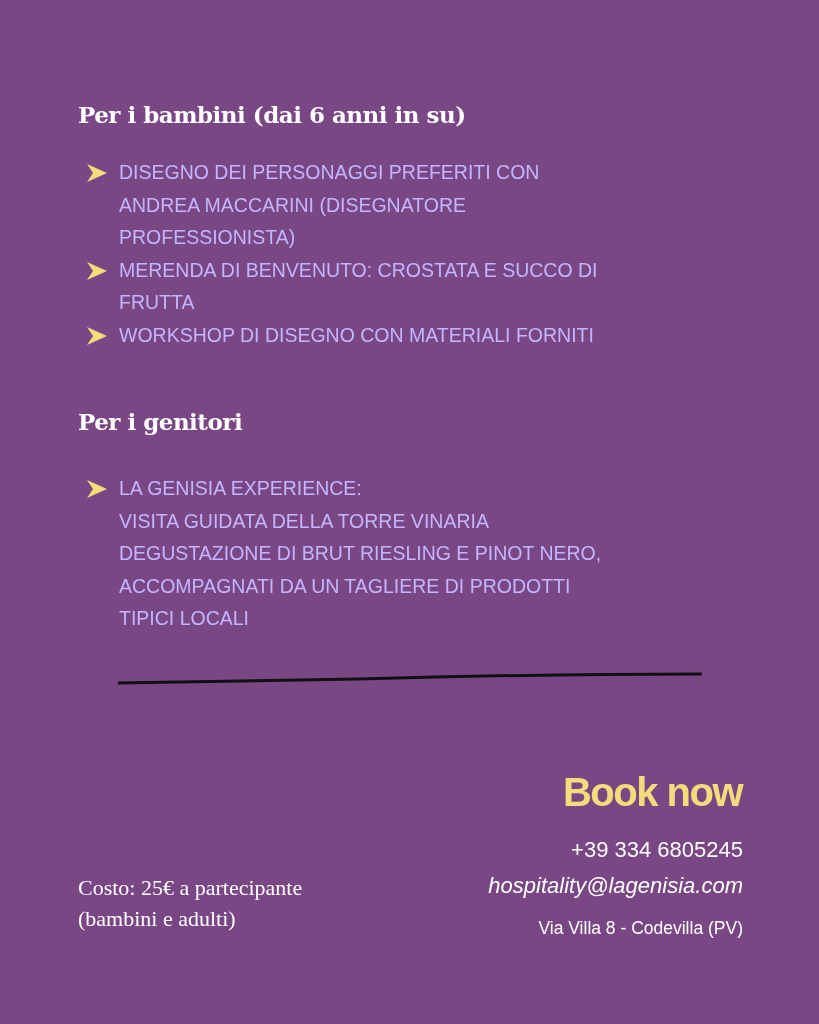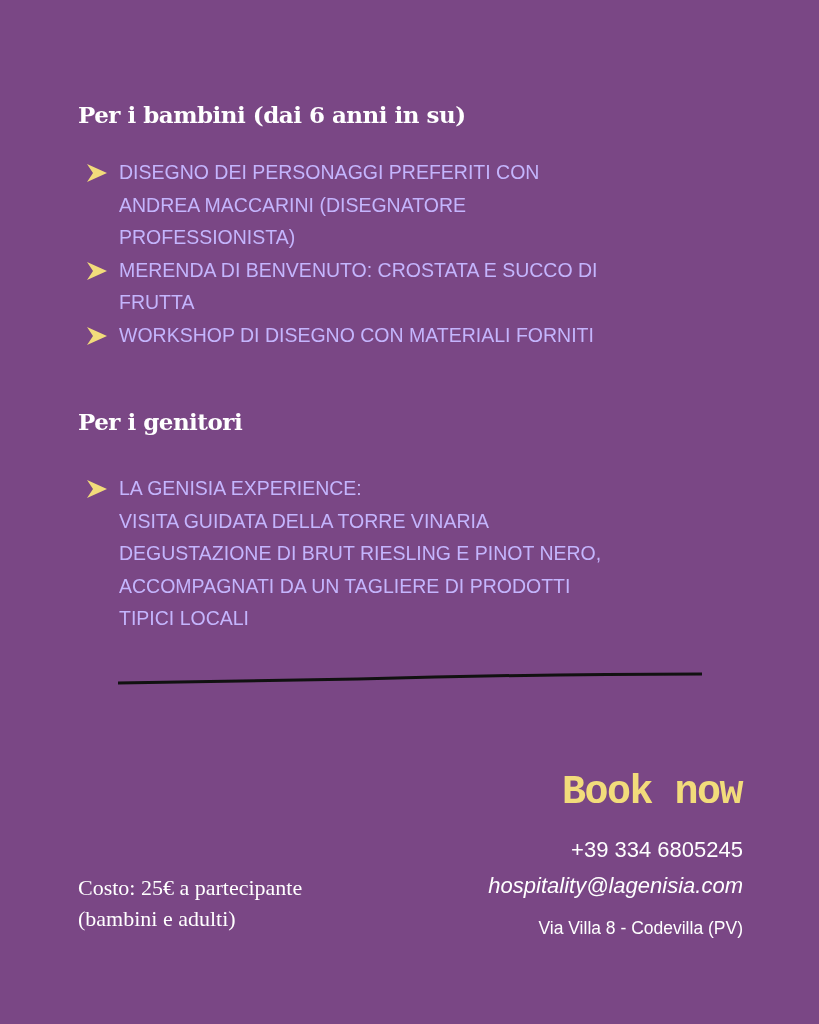--- a/index.html
+++ b/index.html
@@ -30,21 +30,21 @@
     position: absolute; left: 0; top: 7px;
     width: 22px; height: 20px;
   }
   .line-text { display: block; }
   .divider {
     position: absolute; left: 118px; top: 662px;
     width: 584px; height: 24px;
   }
   .book {
     position: absolute; right: 77px; top: 770px;
-    font-family: Liberation Mono, monospace;
+    font-family: Liberation Sans, sans-serif;
     font-weight: bold;
     font-size: 40px; letter-spacing: -1.5px;
     color: #f2dc7b;
   }
   .contact {
     position: absolute; right: 76px;
     font-family: "Liberation Sans", sans-serif;
     color: #ffffff; white-space: nowrap;
   }
   .phone { top: 837px; font-size: 22px; }

